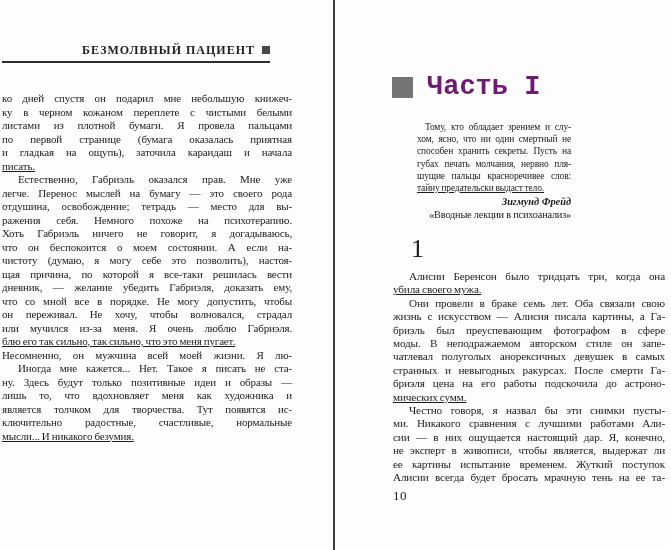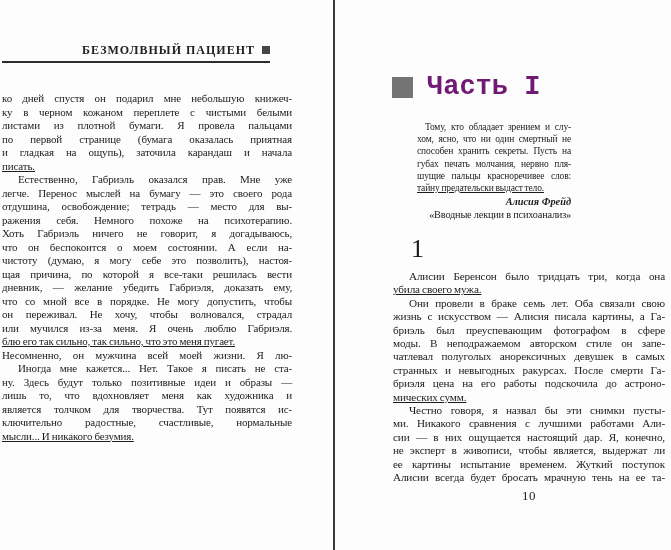--- a/index.html
+++ b/index.html
@@ -83,21 +83,21 @@
   }
 
   .body-right{
     position:absolute;top:270px;left:58px;width:272px;
     font-size:11.2px;line-height:13.4px;
     letter-spacing:-0.15px;word-spacing:-0.5px;
   }
 
   .page-number{
     position:absolute;top:488px;left:58px;width:272px;
-    text-align:center;font-size:13px;letter-spacing:0.5px;
+    text-align:left;font-size:13px;letter-spacing:0.5px;
   }
 </style>
 </head>
 <body>
 
 <div class="spread">
 
   <div class="page page-left">
     <div class="run-header">
       <span>БЕЗМОЛВНЫЙ ПАЦИЕНТ</span><span class="sq"></span>
@@ -141,21 +141,21 @@
     </div>
 
     <div class="epigraph" id="epigraph">
         <div class="line ind">Тому, кто обладает зрением и слу-</div>
         <div class="line">хом, ясно, что ни один смертный не</div>
         <div class="line">способен хранить секреты. Пусть на</div>
         <div class="line">губах печать молчания, нервно пля-</div>
         <div class="line">шущие пальцы красноречивее слов:</div>
         <div class="line pend">тайну предательски выдаст тело.</div>
       </div>
-    <div class="epi-author">Алисия Фрейд</div>
+    <div class="epi-author">Зигмунд Фрейд</div>
     <div class="epi-source">«Вводные лекции в психоанализ»</div>
 
     <div class="chapter-number">1</div>
 
     <div class="body-right" id="right-body">
         <div class="line ind">Алисии Беренсон было тридцать три, когда она</div>
         <div class="line pend">убила своего мужа.</div>
         <div class="line ind">Они провели в браке семь лет. Оба связали свою</div>
         <div class="line">жизнь с искусством — Алисия писала картины, а Га-</div>
         <div class="line">бриэль был преуспевающим фотографом в сфере</div>

